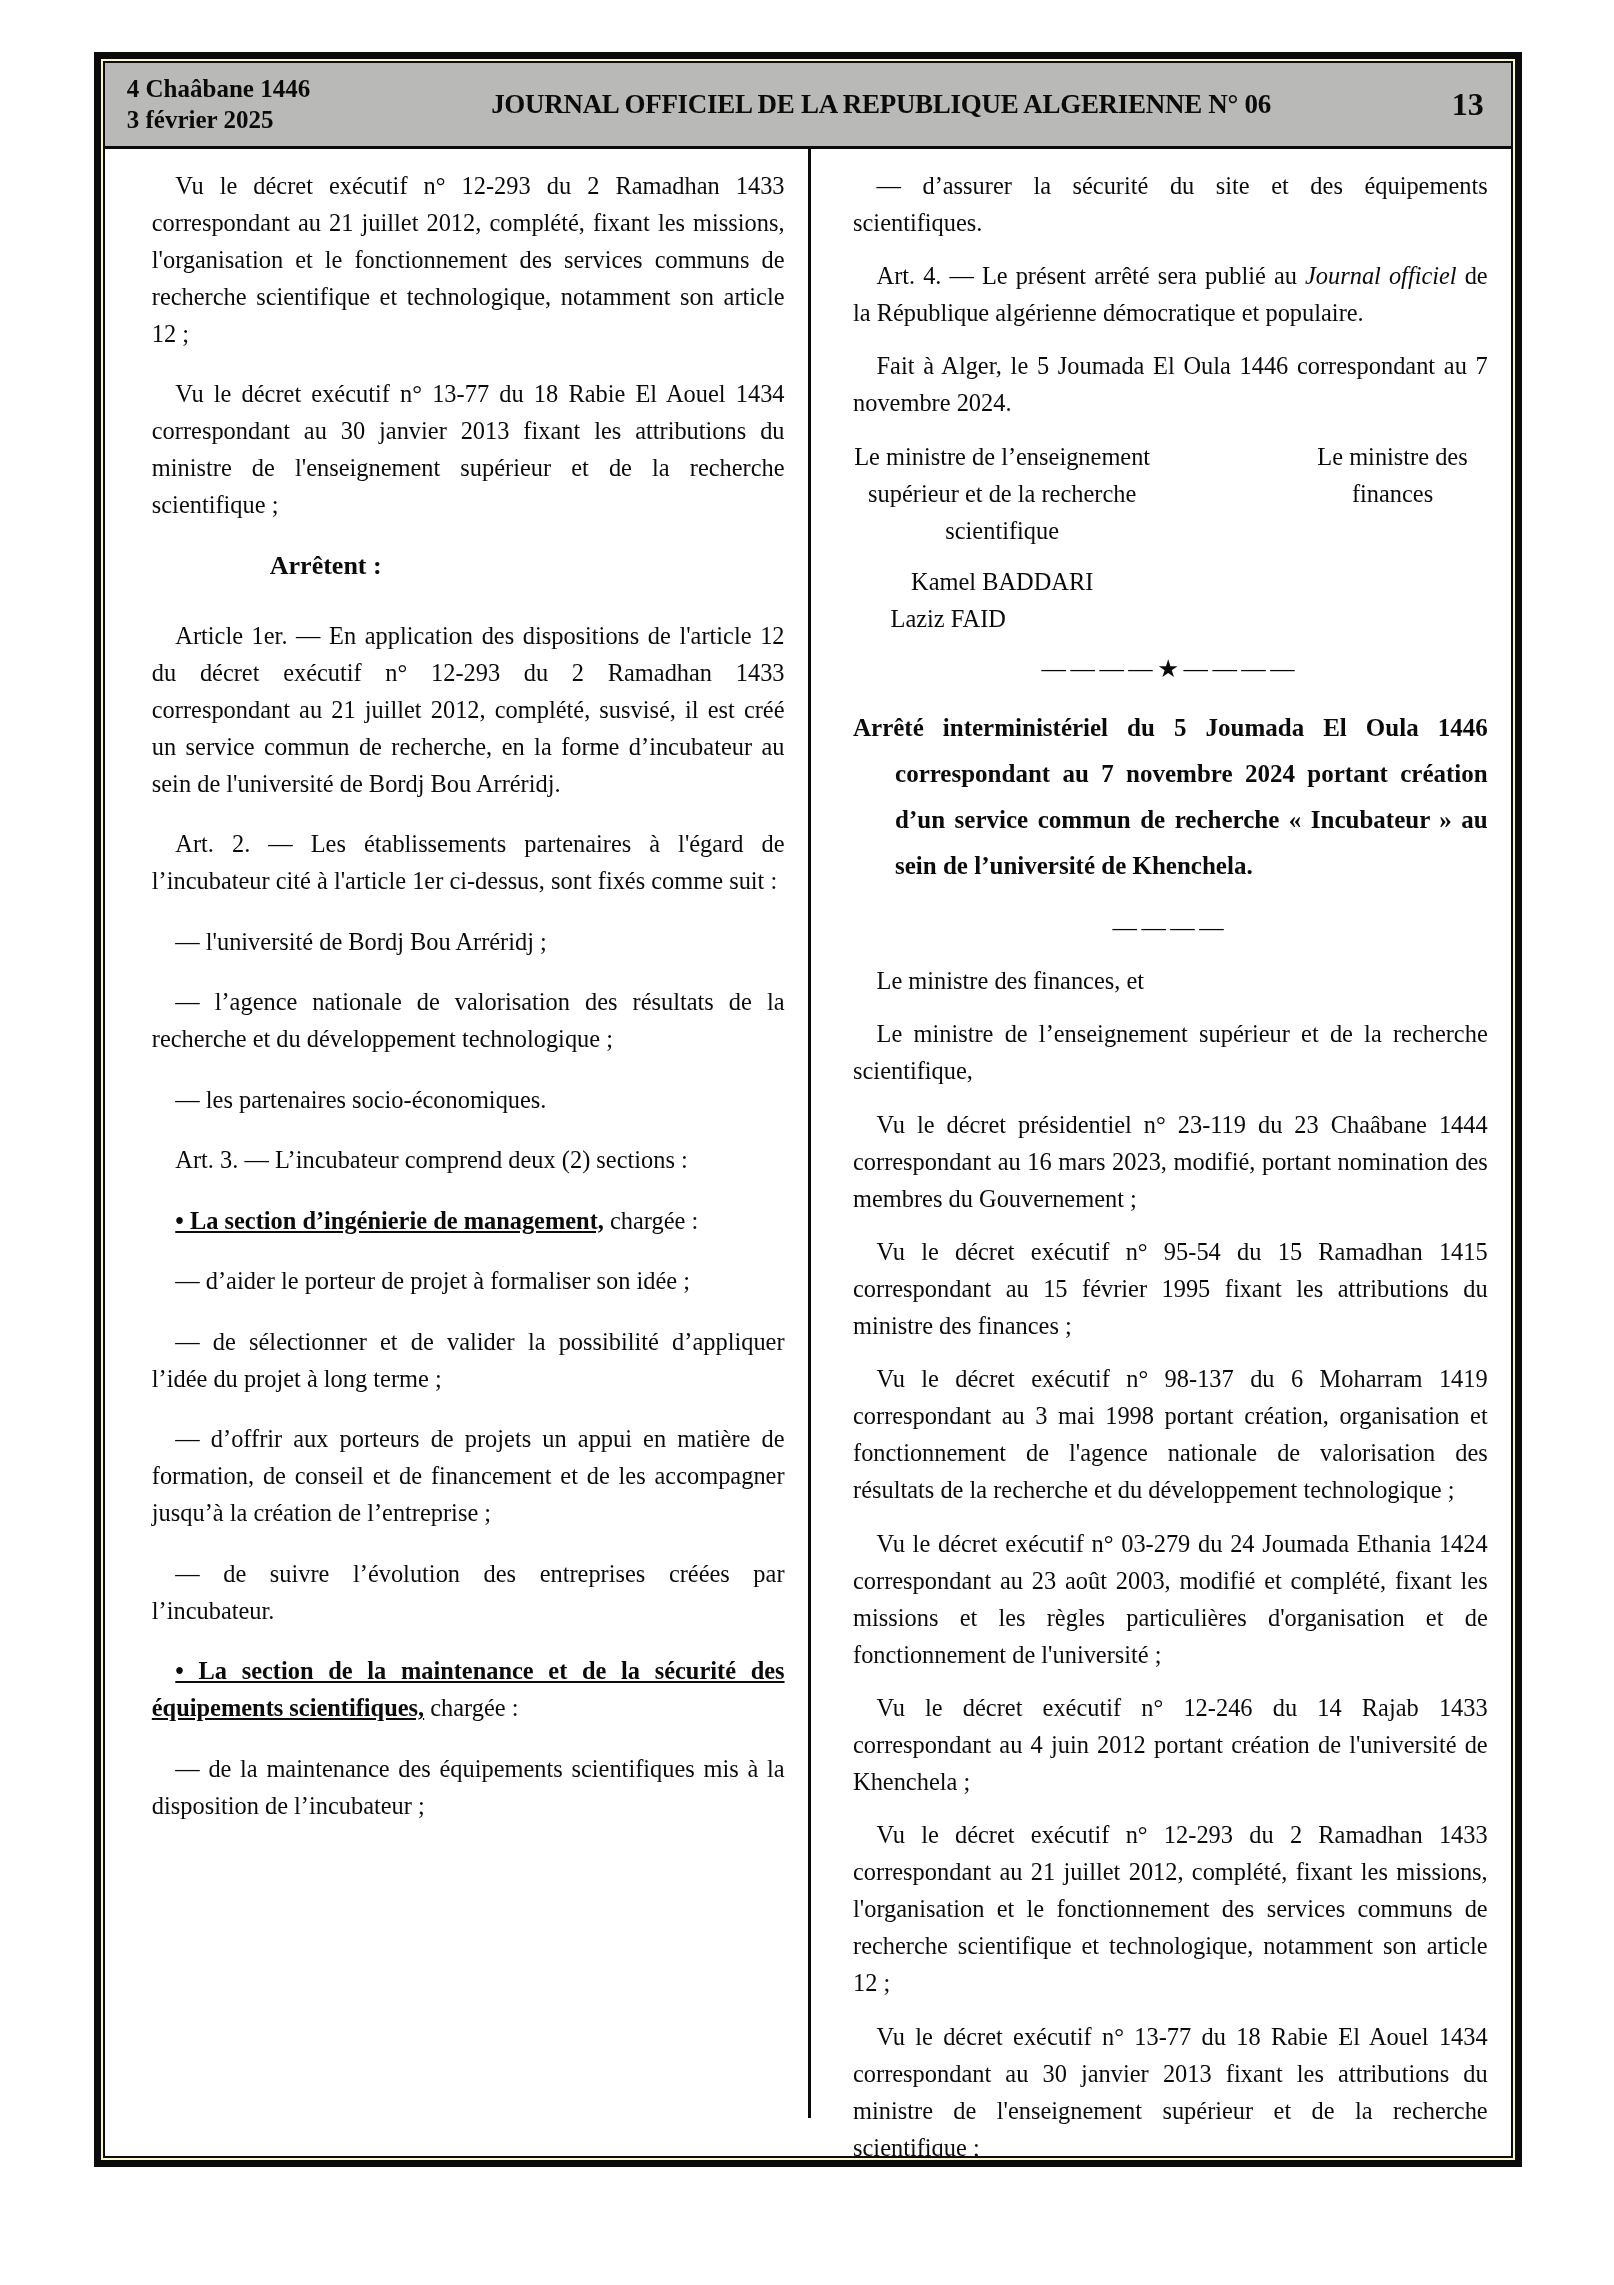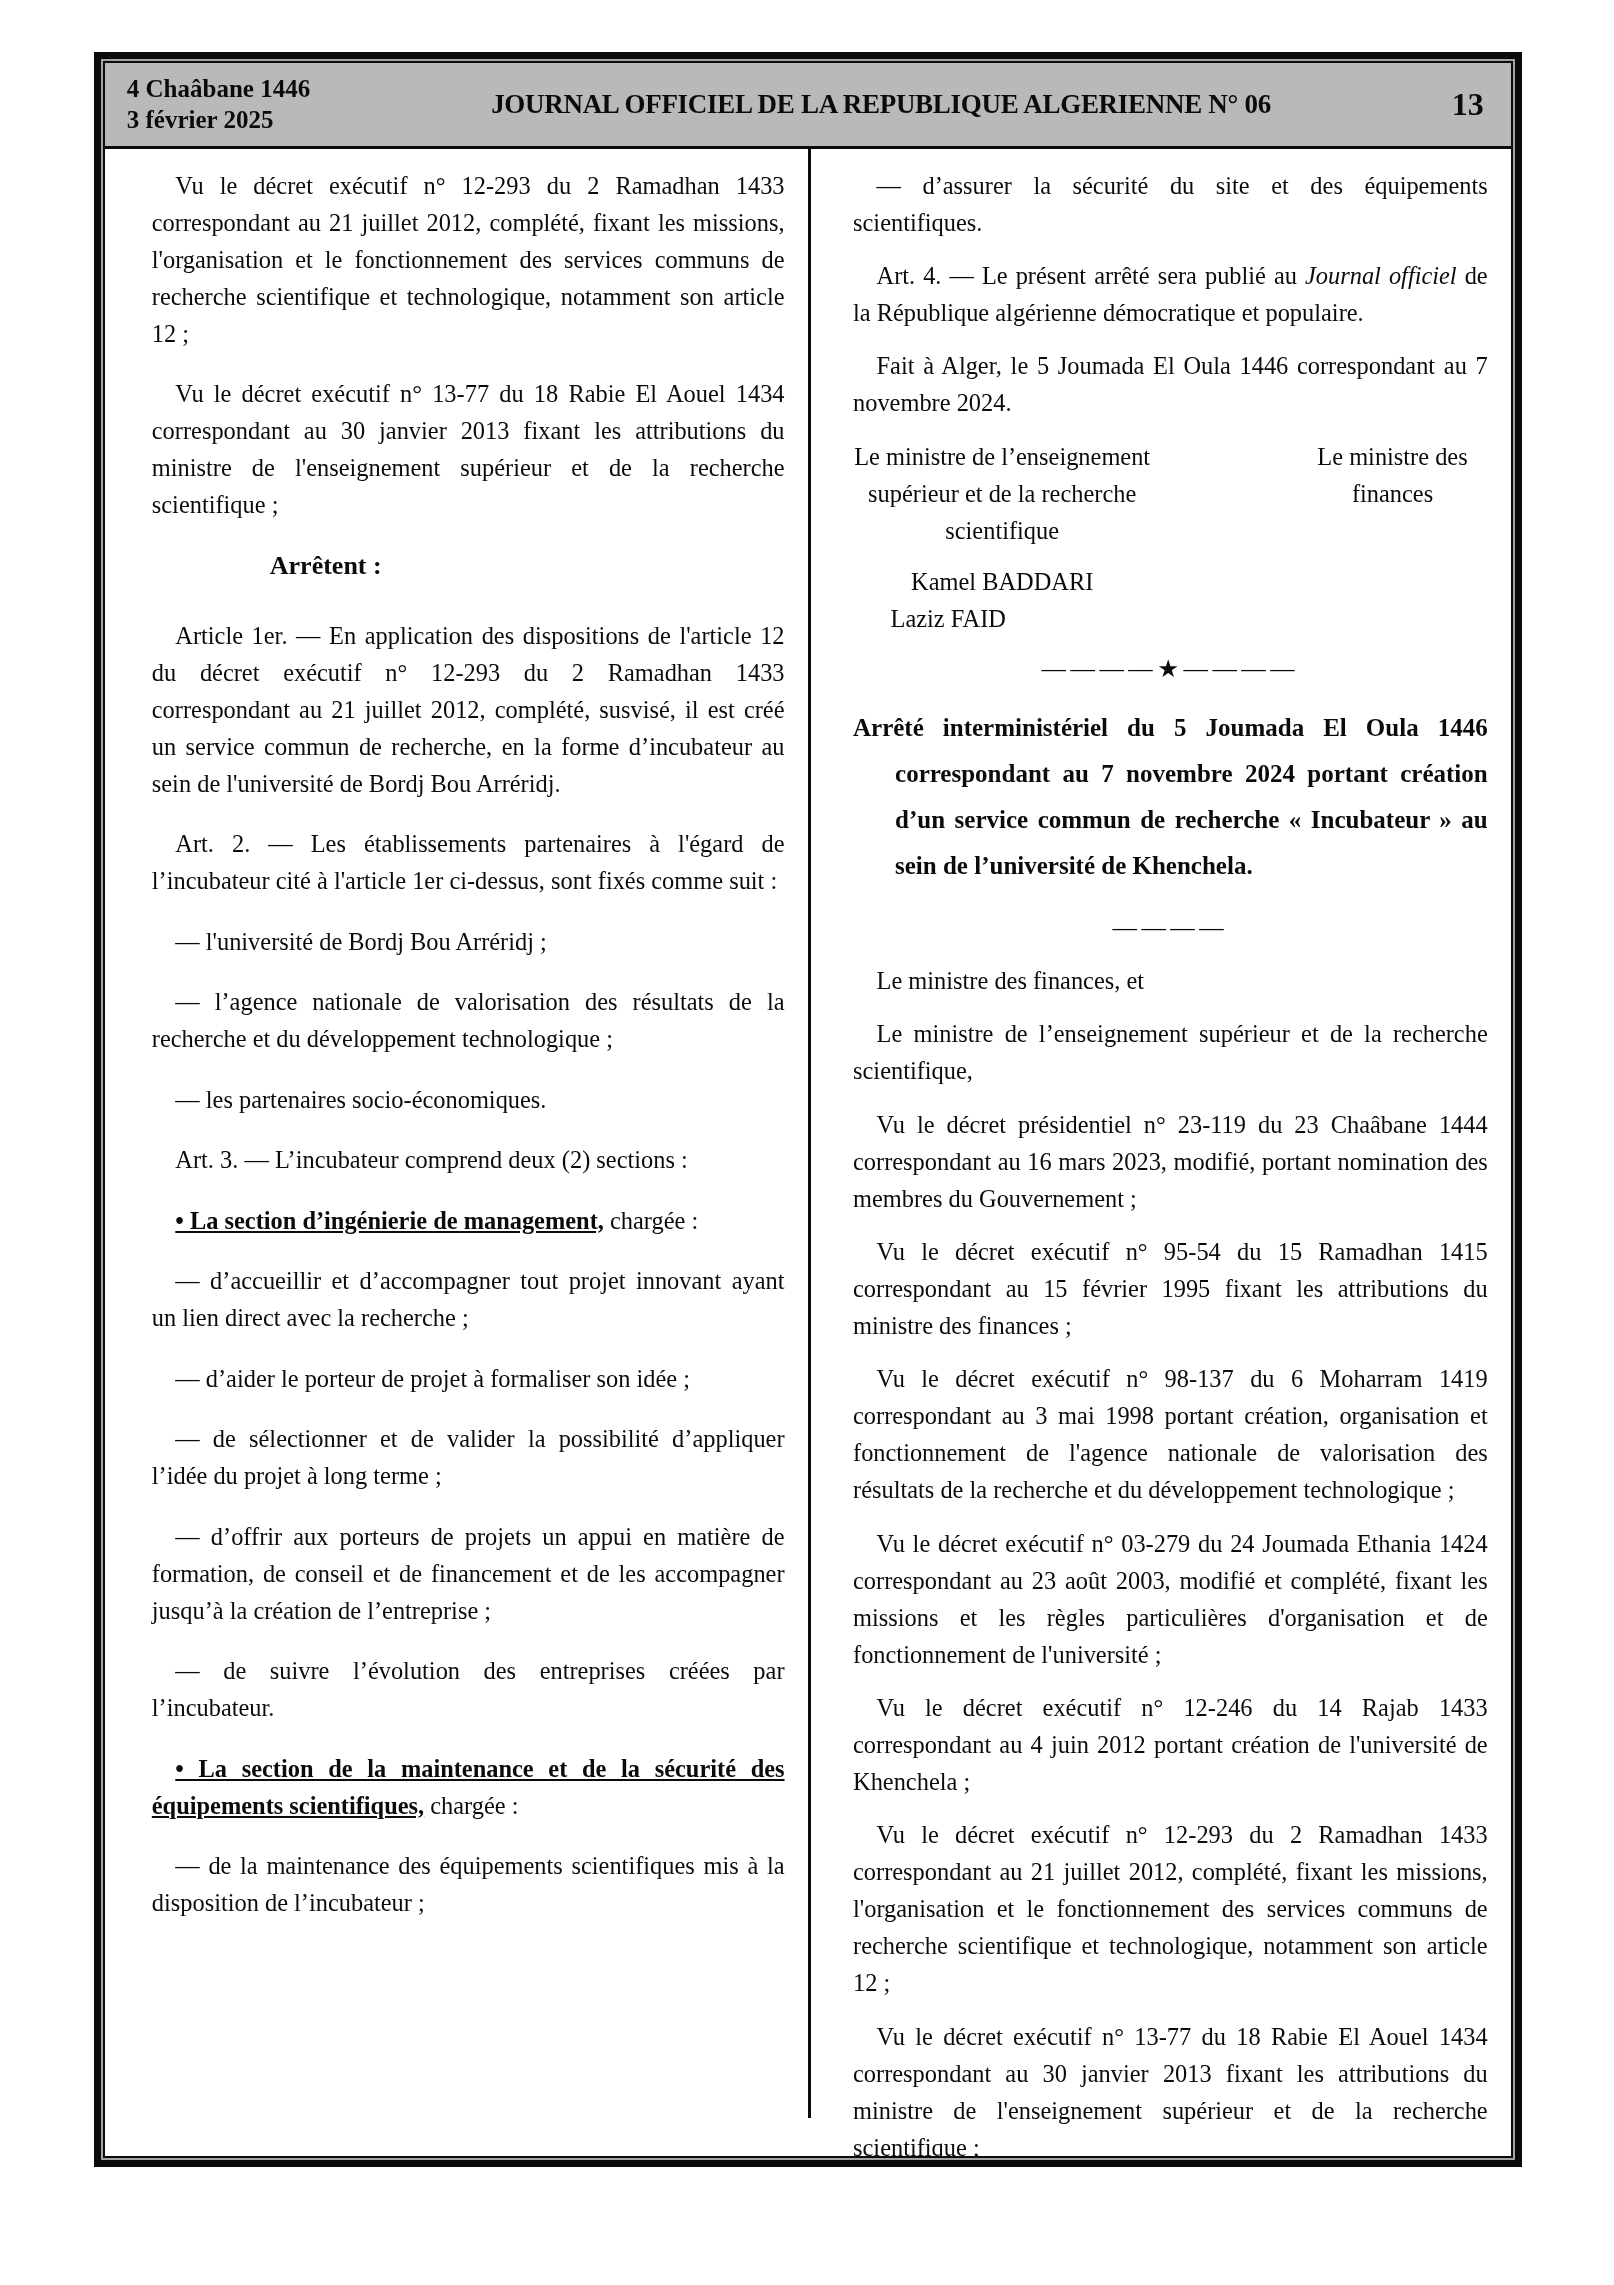--- a/index.html
+++ b/index.html
@@ -1,19 +1,19 @@
 <!DOCTYPE html>
 <html style="font-size:14.5px"><head>
 <meta charset="utf-8">
 <style>
   html,body{margin:0;padding:0;background:#ffffff;}
   .page{position:relative;width:1615px;height:2285px;background:#ffffff;overflow:hidden;
         font-family:"Liberation Serif","DejaVu Serif",serif;color:#0b0b0b;}
   .frame{position:absolute;left:94px;top:52px;width:1428px;height:2115px;
-         border:7.2px solid #0b0b0b;box-sizing:border-box;padding:1.8px;background:#a3a3a3;}
+         border:7.2px solid #0b0b0b;box-sizing:border-box;padding:1.8px;background:#fef9c3;}
   .frame-inner{width:100%;height:100%;border:2.7px solid #0b0b0b;box-sizing:border-box;
                display:flex;flex-direction:column;background:#ffffff;overflow:hidden;}
   .header-bar{background:#b9bab8;border-bottom:3.6px solid #0b0b0b;height:83px;flex:0 0 auto;
               display:flex;align-items:center;padding:0 22px;font-weight:bold;}
   .dates{font-size:25px;line-height:31px;white-space:nowrap;}
   .journal-title{flex:1;text-align:center;font-size:27px;letter-spacing:-0.3px;padding:0 9px;}
   .page-num{font-size:32px;padding-right:5.4px;}
   .content{flex:1;position:relative;display:flex;font-size:24.4px;line-height:37px;
            text-align:justify;overflow:hidden;}
   .divider{position:absolute;left:50%;top:0;bottom:38px;width:2.7px;background:#0b0b0b;}
@@ -55,21 +55,20 @@
             <p><span>Vu le décret exécutif n° 12-293 du 2 Ramadhan 1433 correspondant au 21 juillet 2012, complété, fixant les missions, l'organisation et le fonctionnement des services communs de recherche scientifique et technologique, notamment son article 12 ;</span></p>
             <p><span>Vu le décret exécutif n° 13-77 du 18 Rabie El Aouel 1434 correspondant au 30 janvier 2013 fixant les attributions du ministre de l'enseignement supérieur et de la recherche scientifique ;</span></p>
             <div class="subhead">Arrêtent :</div>
             <p><span>Article 1er. — En application des dispositions de l'article 12 du décret exécutif n° 12-293 du 2 Ramadhan 1433 correspondant au 21 juillet 2012, complété, susvisé, il est créé un service commun de recherche, en la forme d’incubateur au sein de l'université de Bordj Bou Arréridj.</span></p>
             <p><span>Art. 2. — Les établissements partenaires à l'égard de l’incubateur cité à l'article 1er ci-dessus, sont fixés comme suit :</span></p>
             <p><span>— l'université de Bordj Bou Arréridj ;</span></p>
             <p><span>— l’agence nationale de valorisation des résultats de la recherche et du développement technologique ;</span></p>
             <p><span>— les partenaires socio-économiques.</span></p>
             <p><span>Art. 3. — L’incubateur comprend deux (2) sections :</span></p>
             <p><span class="b">• La section d’ingénierie de management,</span><span> chargée :</span></p>
-            <p><span>— d’accueillir et d’accompagner tout projet innovant ayant un lien direct avec la recherche ;</span></p>
             <p><span>— d’aider le porteur de projet à formaliser son idée ;</span></p>
             <p><span>— de sélectionner et de valider la possibilité d’appliquer l’idée du projet à long terme ;</span></p>
             <p><span>— d’offrir aux porteurs de projets un appui en matière de formation, de conseil et de financement et de les accompagner jusqu’à la création de l’entreprise ;</span></p>
             <p><span>— de suivre l’évolution des entreprises créées par l’incubateur.</span></p>
             <p><span class="b">• La section de la maintenance et de la sécurité des équipements scientifiques,</span><span> chargée :</span></p>
             <p><span>— de la maintenance des équipements scientifiques mis à la disposition de l’incubateur ;</span></p>
           </div>
         <div class="col col-right" id="right-col">
             <p><span>— d’assurer la sécurité du site et des équipements scientifiques.</span></p>
             <p><span>Art. 4. — Le présent arrêté sera publié au </span><span class="i">Journal officiel</span><span> de la République algérienne démocratique et populaire.</span></p>

